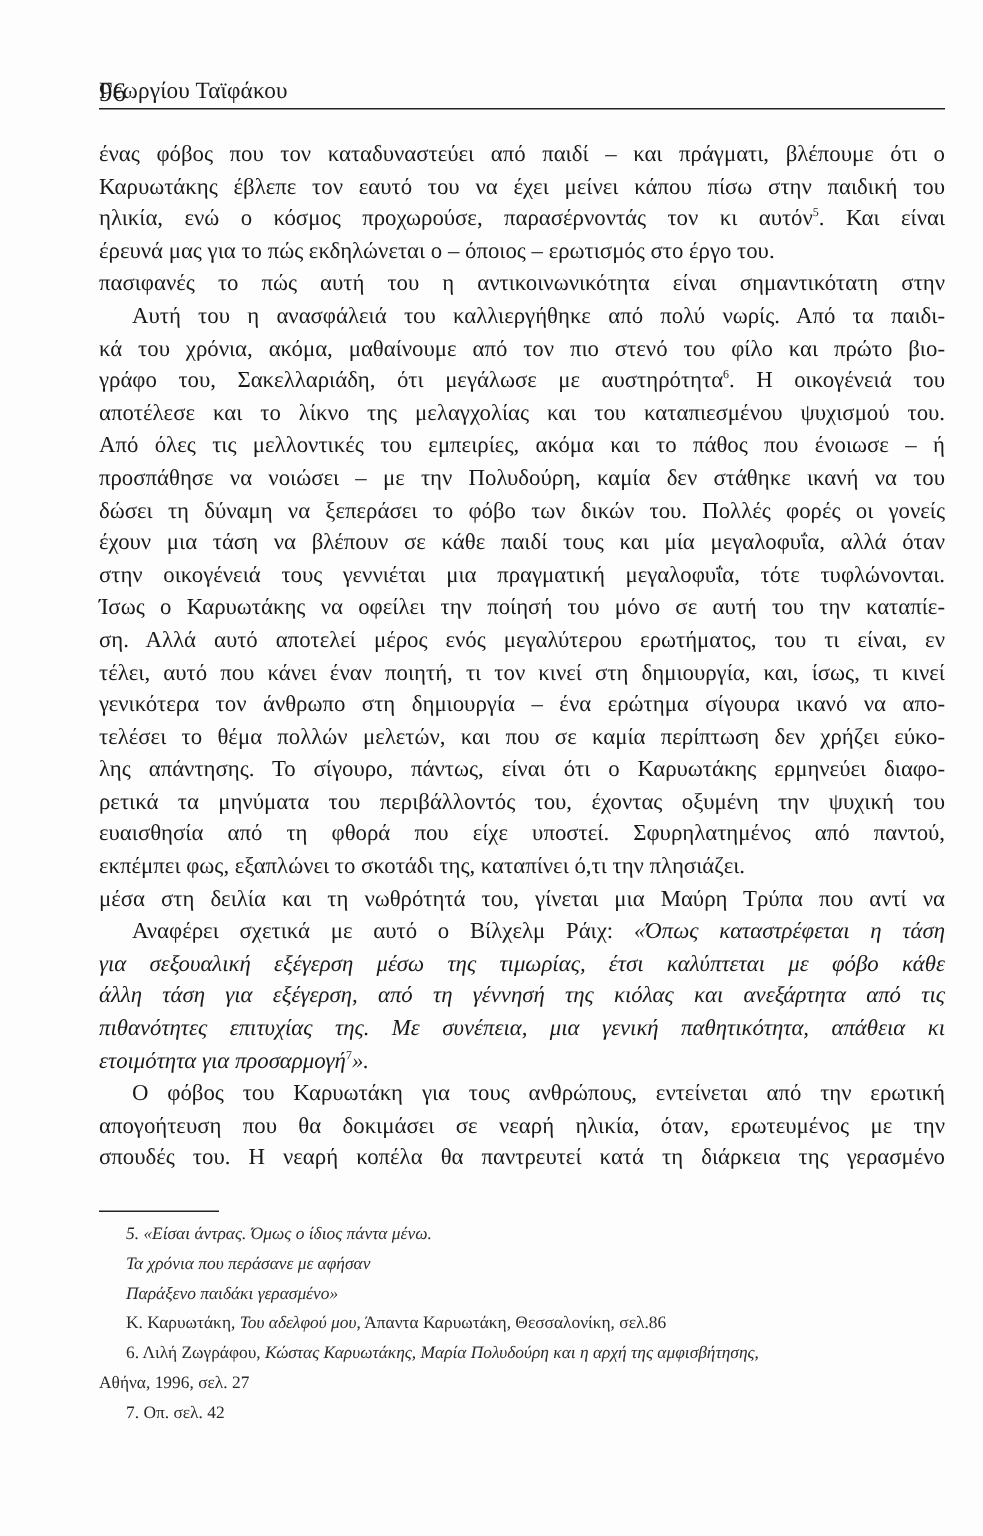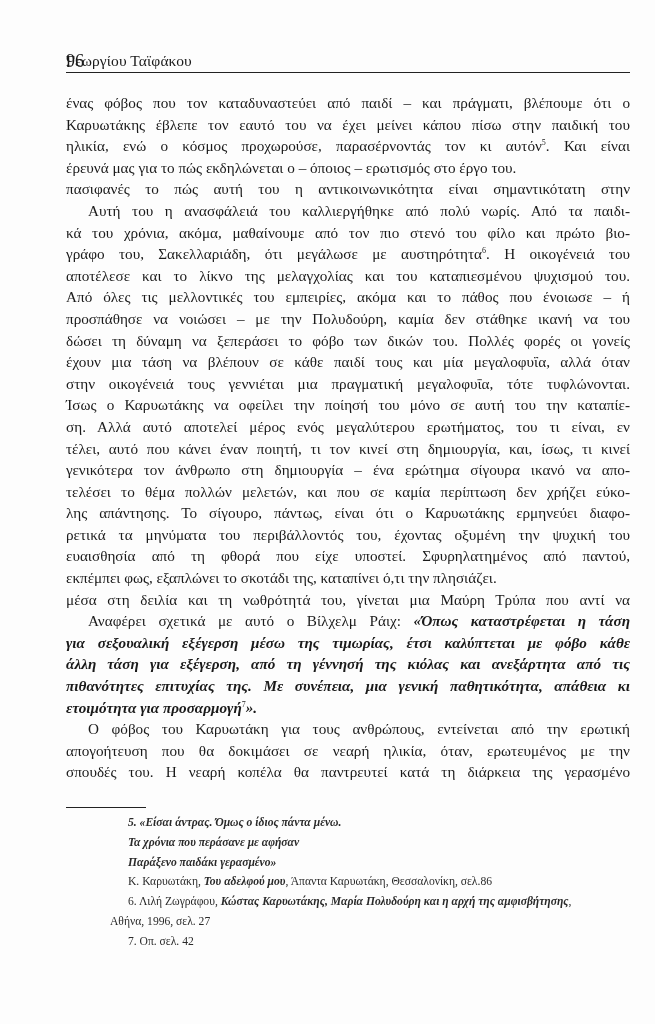--- a/index.html
+++ b/index.html
@@ -58,21 +58,21 @@
       display: block;
       white-space: nowrap;
       text-align-last: justify;
       text-align: justify;
       height: 21.6px;
     }
     .line.last {
       text-align-last: left;
     }
     .indent { padding-left: 22px; }
-    .ital { font-style: italic; font-weight: bold; }
+    .ital { font-style: italic; }
     sup {
       font-size: 8px;
       vertical-align: super;
       line-height: 0;
     }
     .fn-rule {
       position: absolute;
       left: 66px;
       top: 807px;
       width: 80px;
@@ -85,21 +85,20 @@
       top: 813px;
       width: 564px;
       font-size: 11.6px;
       line-height: 19.8px;
       color: #2a2a2a;
     }
     .fn-line {
       display: block;
       white-space: nowrap;
       height: 19.8px;
-      margin-left: 44px;
     }
     .fn-indent { padding-left: 18px; }
   </style>
 </head>
 <body>
 
 <div class="page">
 
   <div class="header">
     <span class="page-number">96</span>

